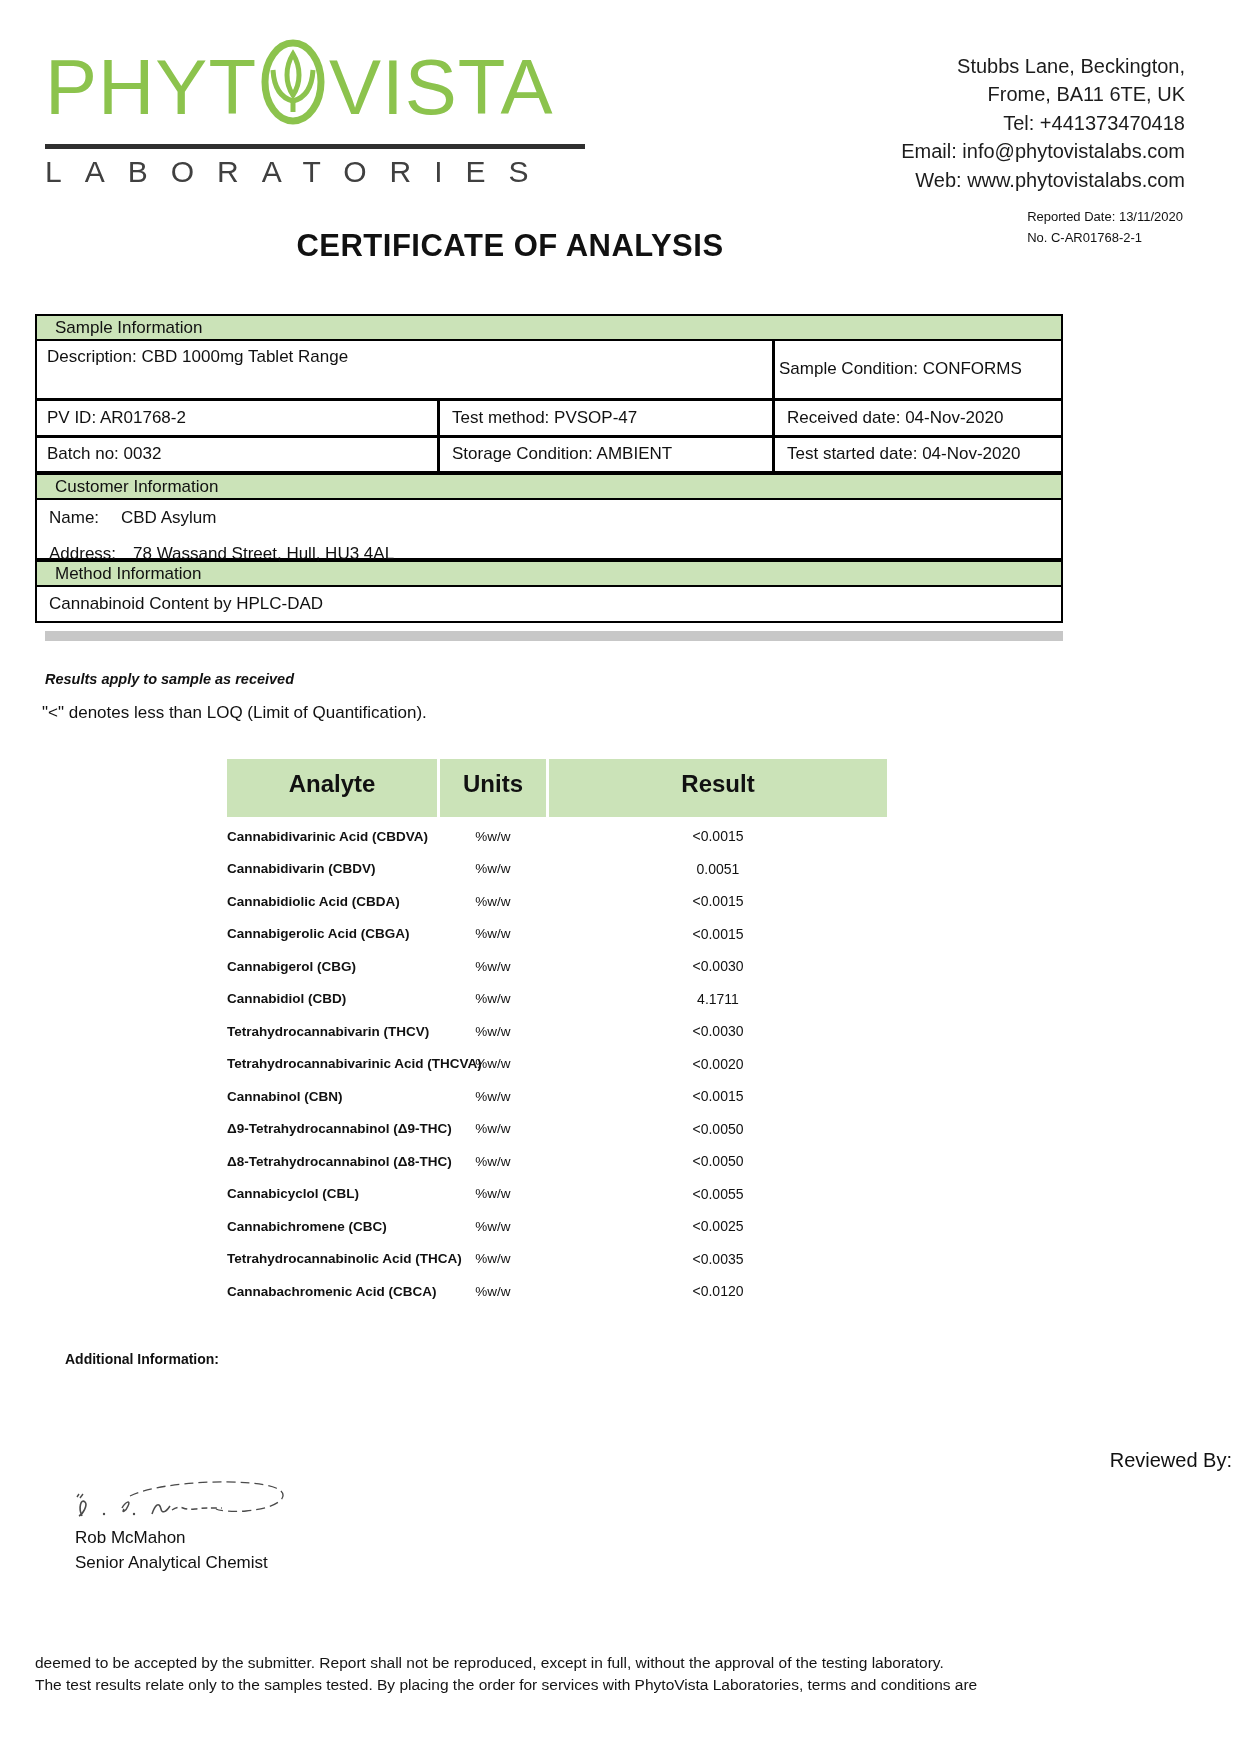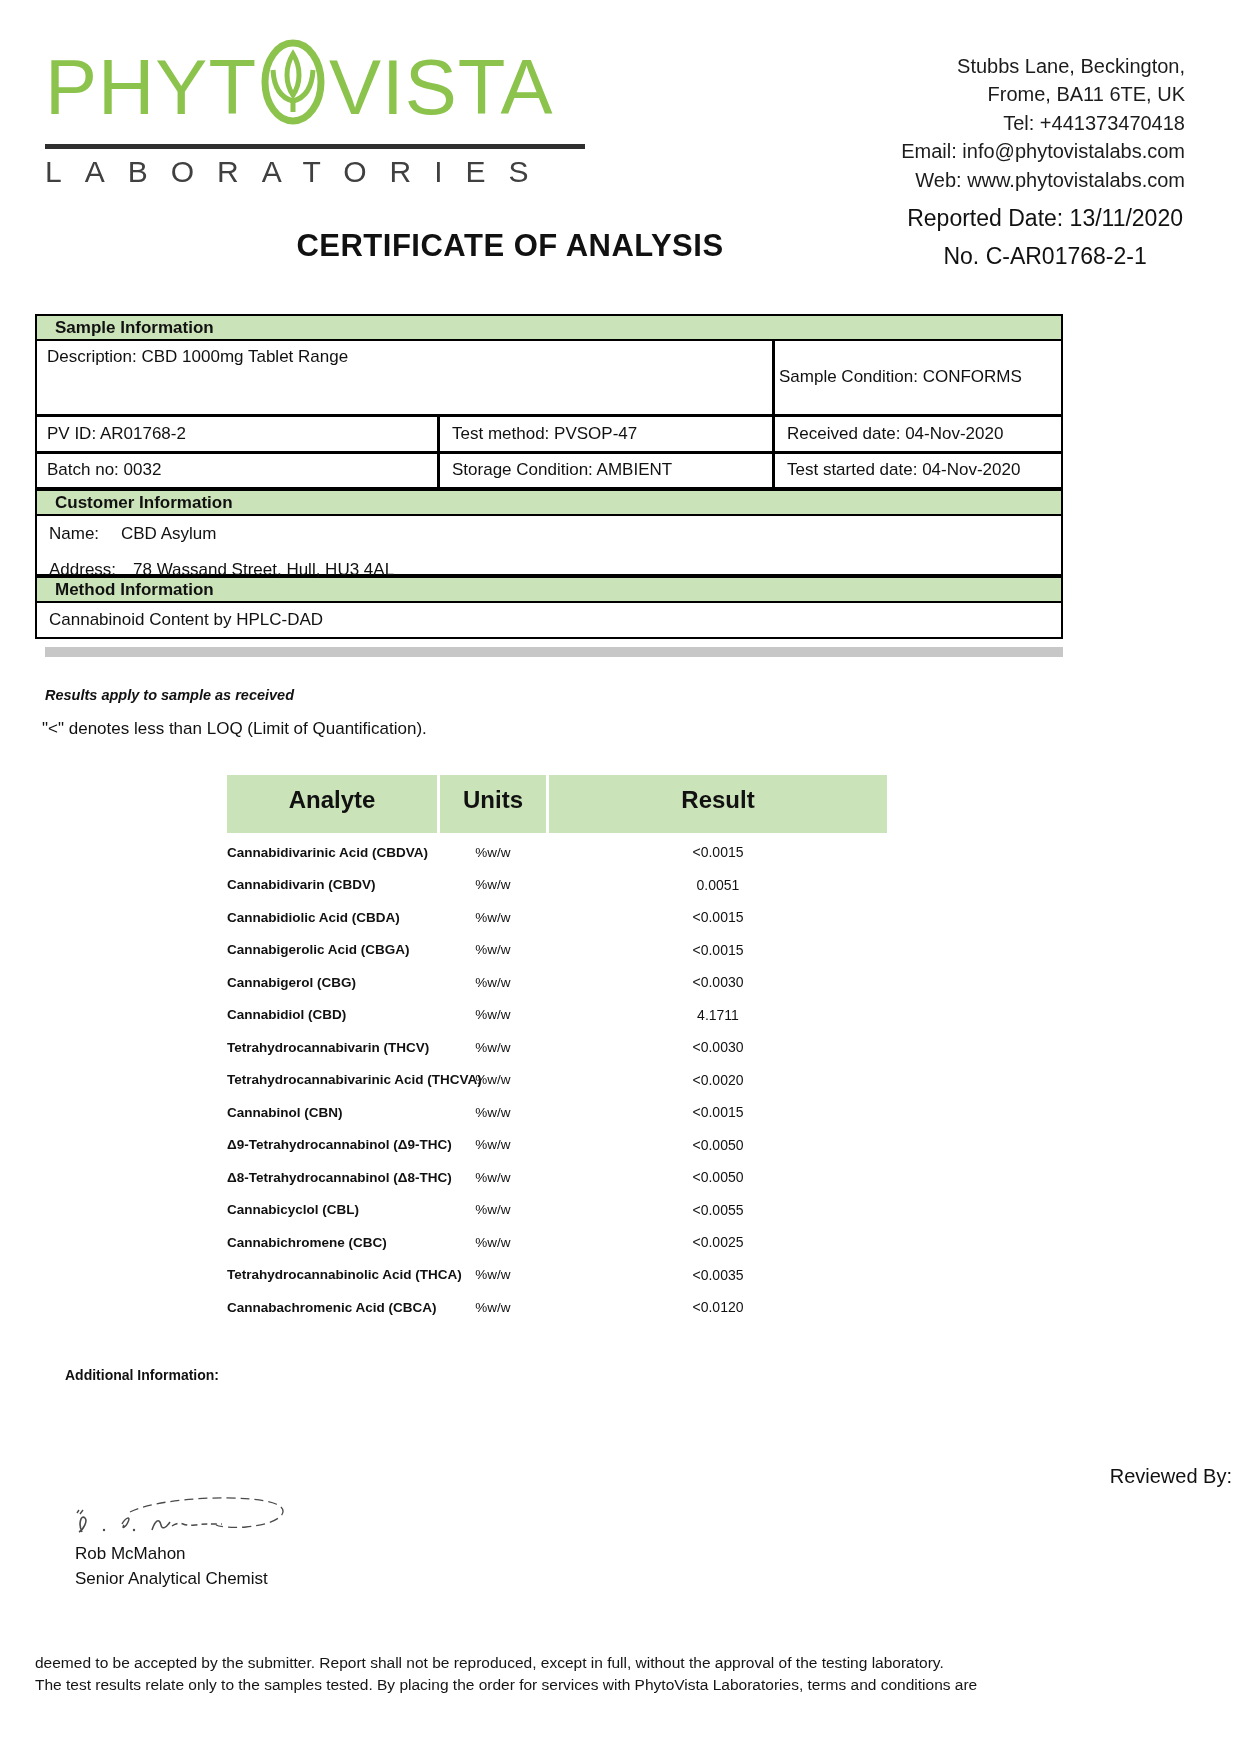--- a/index.html
+++ b/index.html
@@ -11,26 +11,26 @@
   
   .header { display:flex; justify-content:space-between; padding:38px 55px 0 45px; }
   .logo-block { width:548px; }
   .logo-word { display:flex; align-items:center; color:#8CC34D; font-size:78px; line-height:0.95; font-weight:400; letter-spacing:1px; }
   .logo-word .leaf { margin:0 3px; }
   .logo-rule { height:5px; background:#2f2f2f; margin:8px 0 6px; width:540px; }
   .logo-sub { font-size:30px; letter-spacing:23px; color:#3b3b3b; white-space:nowrap; color:#404040; }
   .contact { text-align:right; font-size:20px; line-height:1.42; padding-top:14px; color:#1c1c1c; }
   
   .title-row { position:relative; height:92px; }
-  .meta { position:absolute; right:57px; top:6px; text-align:center; font-size:23px; line-height:1.65; }
+  .meta { position:absolute; right:57px; top:12px; text-align:left; font-size:13px; line-height:1.65; }
   .doc-title { position:absolute; left:35px; top:34px; width:950px; text-align:center; font-size:31px; font-weight:bold; letter-spacing:0.5px; }
   
   .boxes { margin:28px 0 0 35px; width:1028px; border:2px solid #000; font-size:17px; }
-  .bar { background:#CBE3B8; border-bottom:2px solid #000; padding:1px 0 2px 18px; font-weight:bold; height:25px; line-height:22px; }
-  .s-row1 { display:grid; grid-template-columns:735px 1fr; height:76px; border-bottom:3px solid #000; }
+  .bar { background:#CBE3B8; border-bottom:2px solid #000; padding:1px 0 2px 18px; font-weight:normal; height:25px; line-height:22px; }
+  .s-row1 { display:grid; grid-template-columns:735px 1fr; height:60px; border-bottom:3px solid #000; }
   .s-row1 .desc { padding:6px 10px; }
   .s-row1 .cond { border-left:3px solid #000; display:flex; align-items:center; padding-left:4px; }
   .s-row { display:grid; grid-template-columns:400px 335px 1fr; height:37px; }
   .s-row > div { display:flex; align-items:center; padding-left:10px; }
   .s-row > div + div { border-left:3px solid #000; padding-left:12px; }
   .s-row.mid { border-bottom:3px solid #000; }
   .s-row.last { border-bottom:4px solid #000; }
   .cust-box { height:62px; padding:6px 12px; border-bottom:4px solid #000; }
   .cust-line { margin-top:2px; }
   .cust-line + .cust-line { margin-top:16px; }

